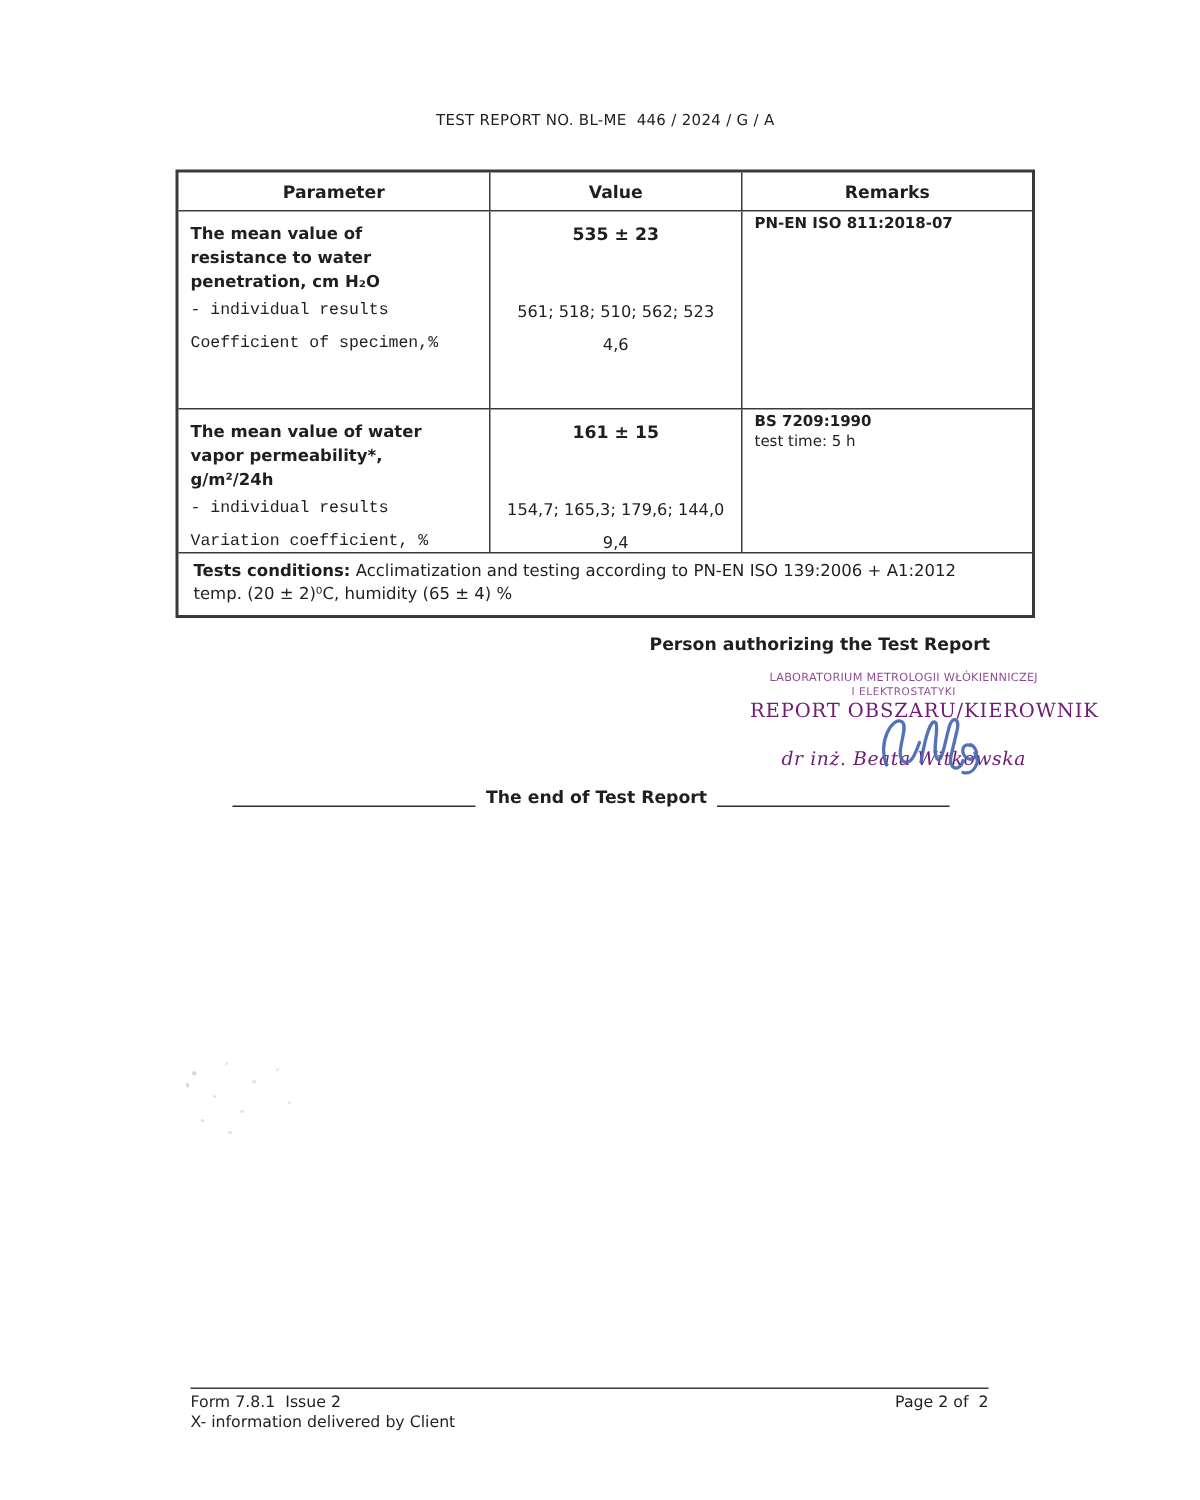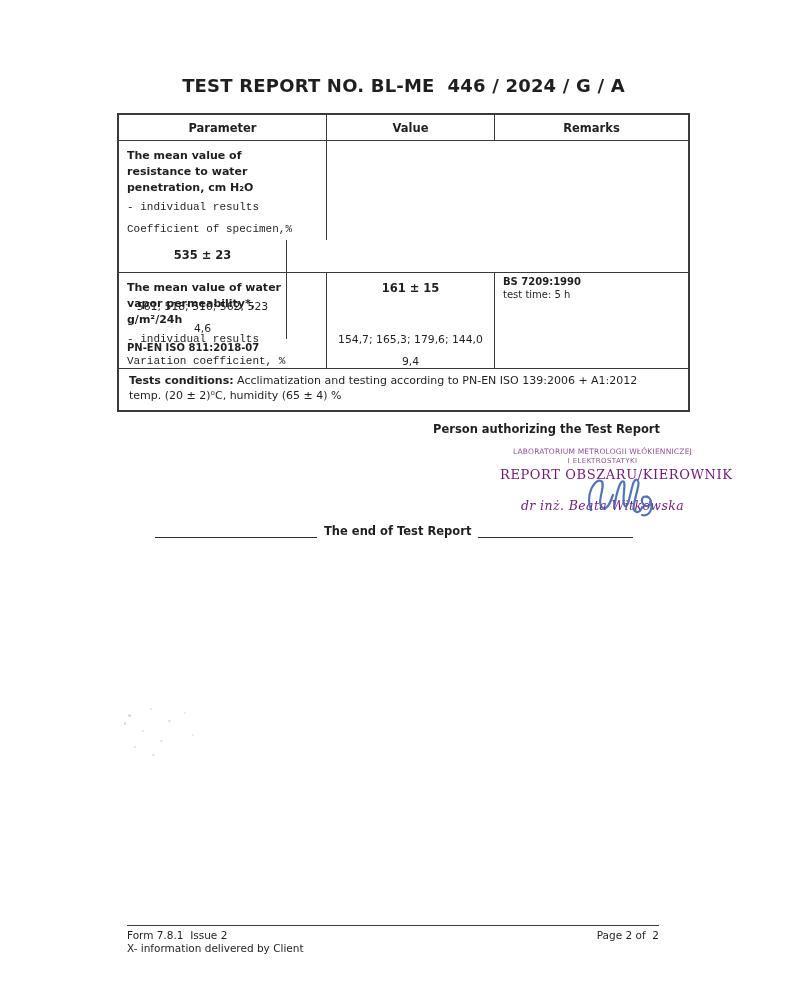--- a/index.html
+++ b/index.html
@@ -8,39 +8,39 @@
     width:800px;height:1000px;
     margin:0 auto;
     background:#ffffff;
     font-family:"DejaVu Sans", sans-serif;
     color:#1f1f1f;
     overflow:hidden;
   }
   
   .title{
     position:absolute;top:75px;left:117px;width:573px;
-    text-align:center;font-weight:bold;font-size:18px;
+    text-align:center;font-weight:normal;font-size:10px;
     letter-spacing:.2px;white-space:pre;
   }
   
   .report-table{
     position:absolute;top:113px;left:117px;width:573px;
     border:2px solid #3a3a3a;box-sizing:border-box;
     font-size:11px;
   }
   .thead{display:flex;height:25px;border-bottom:1px solid #3a3a3a;}
   .th{
     display:flex;align-items:center;justify-content:center;
     font-weight:bold;font-size:11.5px;box-sizing:border-box;
   }
   .c1{width:208px;border-right:1px solid #3a3a3a;}
   .c2{width:168px;border-right:1px solid #3a3a3a;}
   .c3{flex:1;}
   .trow{display:flex;border-bottom:1.5px solid #3a3a3a;}
-  .row1{height:131px;flex-direction:column;}
+  .row1{height:131px;}
   .row2{height:95px;}
   .param-col{box-sizing:border-box;padding:7px 6px 0 8px;}
   .value-col{box-sizing:border-box;padding:7px 4px 0;text-align:center;}
   .remarks-col{box-sizing:border-box;padding:3px 6px 0 8px;font-size:10px;line-height:12.5px;}
   .p-name{font-weight:bold;font-size:11px;line-height:16px;height:48px;white-space:pre-line;}
   .p-line{height:22px;font-size:11px;line-height:15px;padding-top:4px;box-sizing:border-box;font-family:Liberation Mono, monospace;}
   .v-name{font-weight:bold;font-size:11.5px;line-height:16px;height:48px;}
   .v-line{height:22px;font-size:10.8px;line-height:15px;padding-top:4px;box-sizing:border-box;}
   .r-std{font-weight:bold;}
   .r-body{white-space:pre-line;}

